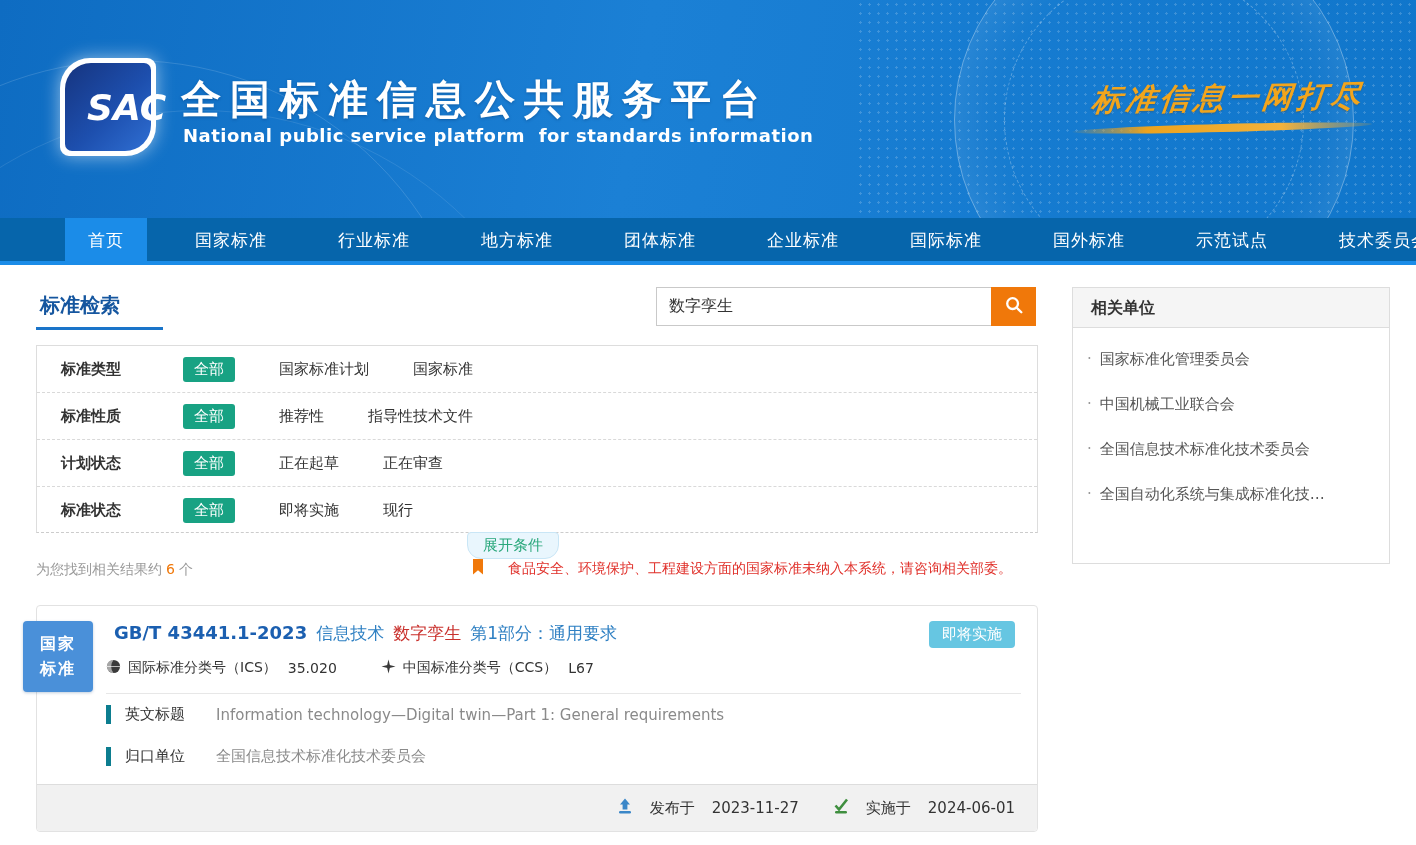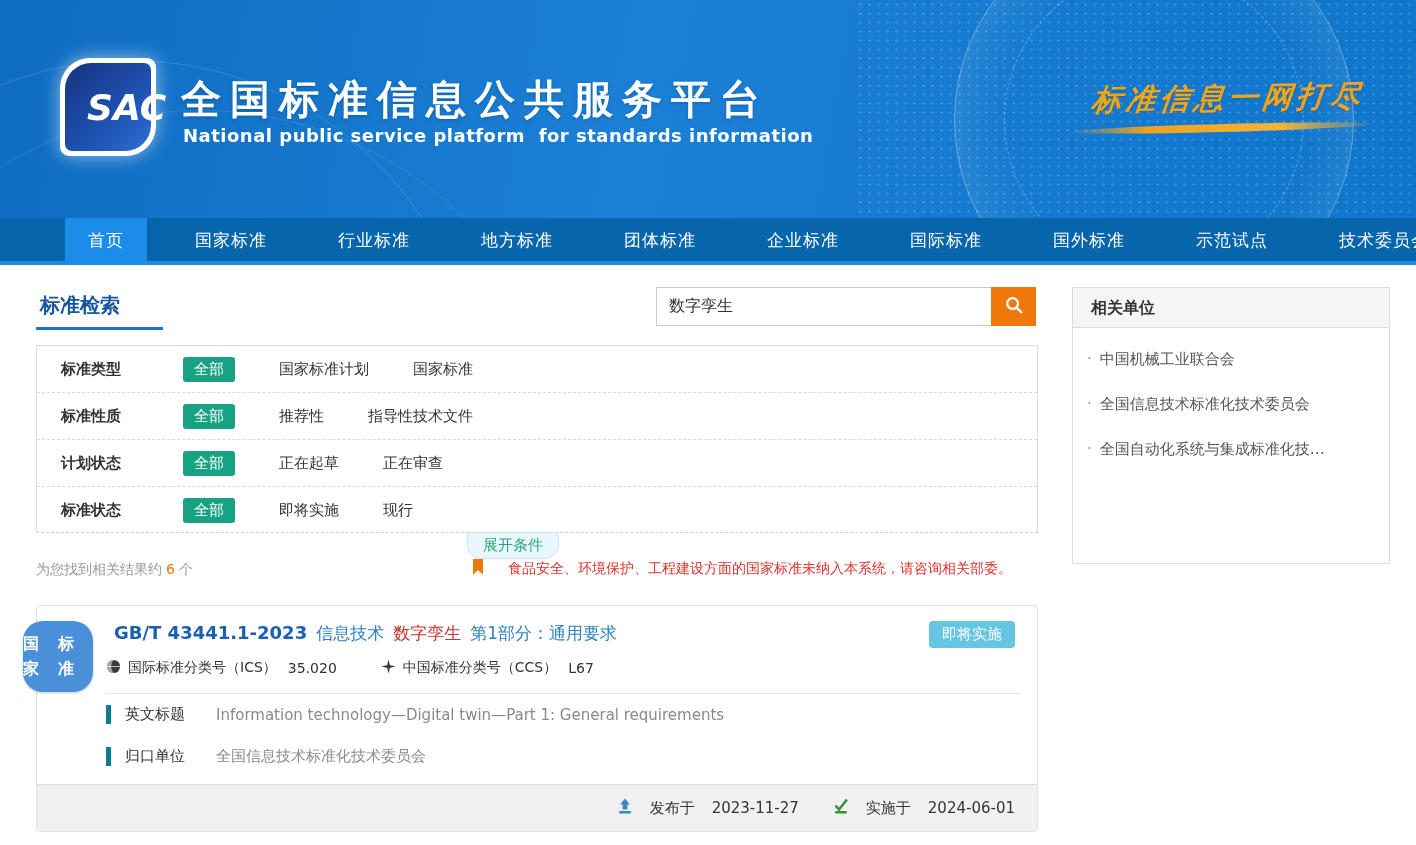--- a/index.html
+++ b/index.html
@@ -70,22 +70,22 @@
   
   .result-count { position:absolute; left:36px; top:561px; font-size:14px; color:#9a9a9a; }
   .result-count .cnt { color:#f0780a; margin:0 4px; }
   .notice { position:absolute; right:404px; top:559px; display:flex; align-items:center; gap:24px; }
   .notice-text { font-size:14px; color:#e0302a; white-space:nowrap; }
 
   
   .card { position:absolute; left:36px; top:605px; width:1002px; height:227px; border:1px solid #e2e2e2;
     border-radius:4px; background:#fff; }
   .type-badge { position:absolute; left:-14px; top:15px; width:70px; height:71px; background:#4a90d9;
-    border-radius:20px; color:#fff; font-size:16px; font-weight:bold; letter-spacing:2px;
-    display:flex; align-items:center; justify-content:center; line-height:1.55;
+    border-radius:4px; color:#fff; font-size:16px; font-weight:bold; letter-spacing:2px;
+    display:flex; flex-direction:column; align-items:center; justify-content:center; line-height:1.55;
     box-shadow:0 1px 3px rgba(0,60,120,.25); }
   .card-head { position:absolute; left:69px; top:16px; display:flex; align-items:baseline; gap:9px; white-space:nowrap; }
   .std-code { font-size:18px; font-weight:bold; color:#1b5fb0; cursor:pointer;margin-left:8px; }
   .std-title-pre, .std-title-post { font-size:17px; color:#2f80c3; cursor:pointer; }
   .std-title-hl { font-size:17px; color:#c9302c; cursor:pointer; }
   .status-badge { position:absolute; right:22px; top:15px; background:#66c6e2; color:#fff; font-size:15px;
     padding:4px 13px; border-radius:4px; }
   .class-row { position:absolute; left:69px; top:53px; display:flex; gap:44px; }
   .class-item { display:flex; align-items:center; gap:7px; font-size:14px; color:#333; }
   .class-val { margin-left:4px; }
@@ -264,19 +264,20 @@
         </span>
         <span>实施于</span>
         <span>2024-06-01</span>
       </div>
     </div>
   </div>
 
   <div class="sidebar">
     <div class="sidebar-head">相关单位</div>
     <ul class="sidebar-list">
+      <li class="sidebar-item">国家标准化管理委员会</li>
       <li class="sidebar-item">中国机械工业联合会</li>
       <li class="sidebar-item">全国信息技术标准化技术委员会</li>
       <li class="sidebar-item">全国自动化系统与集成标准化技…</li>
     </ul>
   </div>
 
 </div>
 
 </body></html>

